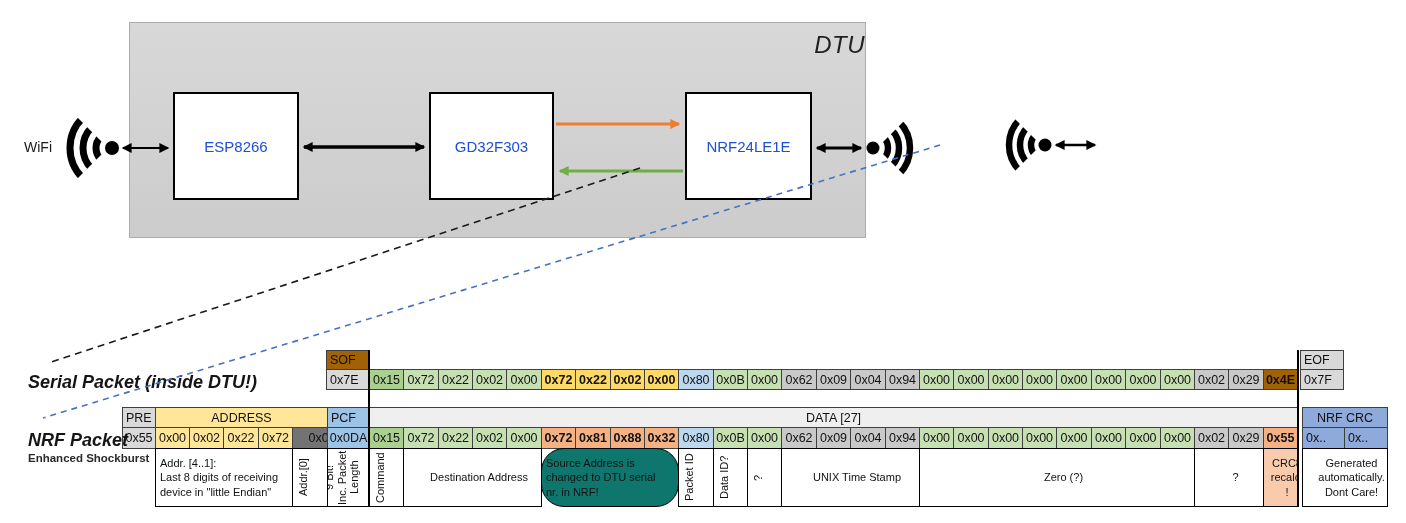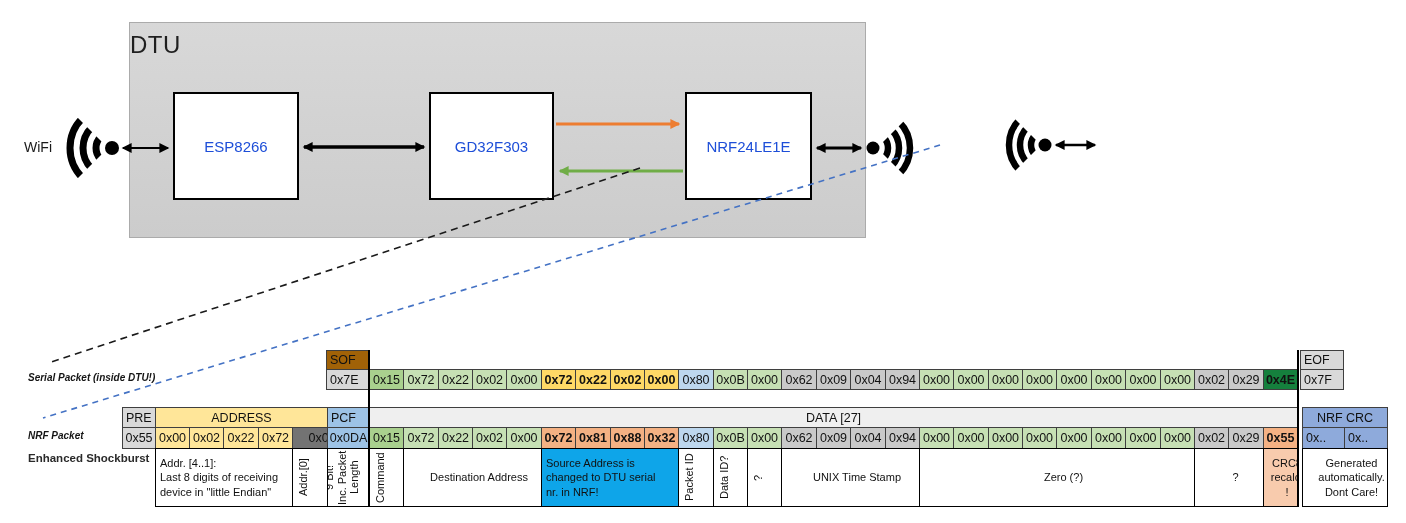--- a/index.html
+++ b/index.html
@@ -1,23 +1,23 @@
 <!DOCTYPE html>
 <html><head>
 <meta charset="utf-8">
 <style>
   html,body{margin:0;padding:0;background:#fff;}
   body{width:1406px;height:523px;overflow:hidden;font-family:"Liberation Sans",sans-serif;}
   .stage{position:relative;width:1406px;height:523px;}
   .grayzone{position:absolute;background:linear-gradient(180deg,#d8d8d8,#cccccc);border:1px solid #ababab;box-sizing:border-box;z-index:1;}
-  .zone-title{position:absolute;top:8px;left:0;width:100%;text-align:left;font-size:24px;color:#1f1f1f;letter-spacing:0.5px;}
+  .zone-title{position:absolute;top:8px;left:0;width:100%;text-align:right;font-size:24px;color:#1f1f1f;letter-spacing:0.5px;font-style:italic;}
   .chip{position:absolute;background:#fff;border:2.2px solid #000;box-sizing:border-box;display:flex;align-items:center;justify-content:center;font-size:15px;color:#1d4ed8;z-index:2;}
   .wifi-label{position:absolute;left:24px;top:139px;font-size:14px;color:#1a1a1a;z-index:2;}
   .overlay{position:absolute;left:0;top:0;z-index:5;pointer-events:none;}
-  .plabel{position:absolute;font-size:10px;font-weight:700;font-style:italic;color:#151515;z-index:4;white-space:nowrap;text-align:right;}
+  .plabel{position:absolute;font-size:18px;font-weight:700;font-style:italic;color:#151515;z-index:4;white-space:nowrap;text-align:right;}
   .sublabel{position:absolute;font-size:11.5px;font-weight:700;color:#2a2a2a;z-index:4;white-space:nowrap;}
   #cells{position:absolute;left:0;top:0;z-index:3;}
   .cell{position:absolute;box-sizing:border-box;border:1px solid #3f3f3f;display:flex;align-items:center;justify-content:center;font-size:12.5px;color:#111;overflow:hidden;}
   .cell.hl{justify-content:flex-start;padding-left:3px;}
   .cell.anno{border-color:#000;font-size:11px;line-height:1.32;white-space:pre-line;text-align:center;padding-left:13px;}
   .cell.anno.left{justify-content:flex-start;text-align:left;padding-left:4px;}
   .cell.anno.rot{writing-mode:vertical-rl;transform:rotate(180deg);font-size:11px;line-height:1.15;}
   .vline{position:absolute;width:2.4px;background:#000;z-index:4;}
 </style>
 </head>
@@ -67,21 +67,21 @@
       <div class="cell" style="left: 919px; top: 369px; width: 35px; height: 21px; background: rgb(198, 224, 180);">0x00</div>
       <div class="cell" style="left: 953px; top: 369px; width: 36px; height: 21px; background: rgb(198, 224, 180);">0x00</div>
       <div class="cell" style="left: 988px; top: 369px; width: 35px; height: 21px; background: rgb(198, 224, 180);">0x00</div>
       <div class="cell" style="left: 1022px; top: 369px; width: 35px; height: 21px; background: rgb(198, 224, 180);">0x00</div>
       <div class="cell" style="left: 1056px; top: 369px; width: 36px; height: 21px; background: rgb(198, 224, 180);">0x00</div>
       <div class="cell" style="left: 1091px; top: 369px; width: 35px; height: 21px; background: rgb(198, 224, 180);">0x00</div>
       <div class="cell" style="left: 1125px; top: 369px; width: 36px; height: 21px; background: rgb(198, 224, 180);">0x00</div>
       <div class="cell" style="left: 1160px; top: 369px; width: 35px; height: 21px; background: rgb(198, 224, 180);">0x00</div>
       <div class="cell" style="left: 1194px; top: 369px; width: 35px; height: 21px; background: rgb(201, 201, 201);">0x02</div>
       <div class="cell" style="left: 1228px; top: 369px; width: 36px; height: 21px; background: rgb(201, 201, 201);">0x29</div>
-      <div class="cell" style="left: 1263px; top: 369px; width: 35px; height: 21px; background: #15803d; font-weight: 700;">0x4E</div>
+      <div class="cell" style="left: 1263px; top: 369px; width: 35px; height: 21px; background: #a16207; font-weight: 700;">0x4E</div>
       <div class="cell hl" style="left: 1300px; top: 350px; width: 44px; height: 20px; background: rgb(217, 217, 217);">EOF</div>
       <div class="cell hl" style="left: 1300px; top: 369px; width: 44px; height: 21px; background: rgb(217, 217, 217);">0x7F</div>
       <div class="cell hl" style="left: 122px; top: 407px; width: 34px; height: 21px; background: rgb(217, 217, 217);">PRE</div>
       <div class="cell" style="left: 155px; top: 407px; width: 173px; height: 21px; background: rgb(255, 230, 153);">ADDRESS</div>
       <div class="cell hl" style="left: 327px; top: 407px; width: 43px; height: 21px; background: rgb(157, 195, 230);">PCF</div>
       <div class="cell" style="left: 369px; top: 407px; width: 929px; height: 21px; background: rgb(239, 239, 239);">DATA [27]</div>
       <div class="cell" style="left: 1302px; top: 407px; width: 86px; height: 21px; background: rgb(142, 170, 219);">NRF CRC</div>
       <div class="cell" style="left: 122px; top: 427px; width: 34px; height: 22px; background: rgb(217, 217, 217);">0x55</div>
       <div class="cell" style="left: 155px; top: 427px; width: 35px; height: 22px; background: rgb(255, 230, 153);">0x00</div>
       <div class="cell" style="left: 189px; top: 427px; width: 35px; height: 22px; background: rgb(255, 230, 153);">0x02</div>
@@ -120,21 +120,21 @@
       <div class="cell hl" style="left: 1344px; top: 427px; width: 44px; height: 22px; background: rgb(142, 170, 219);">0x..</div>
       <div class="cell anno left" style="left: 155px; top: 448px; width: 138px; height: 59px; background: rgb(255, 255, 255);">Addr. [4..1]:
 Last 8 digits of receiving
 device in "little Endian"</div>
       <div class="cell anno rot" style="left: 292px; top: 448px; width: 36px; height: 59px; background: rgb(255, 255, 255);">Addr.[0]</div>
       <div class="cell anno rot" style="left: 327px; top: 448px; width: 43px; height: 59px; background: rgb(255, 255, 255);">9 Bit!
 Inc. Packet
 Length</div>
       <div class="cell anno rot" style="left: 369px; top: 448px; width: 35px; height: 59px; background: rgb(255, 255, 255);">Command</div>
       <div class="cell anno" style="left: 403px; top: 448px; width: 139px; height: 59px; background: rgb(255, 255, 255);">Destination Address</div>
-      <div class="cell anno left" style="left: 541px; top: 448px; width: 138px; height: 59px; background: #0ea5e9;">Source Address is
+      <div class="cell anno left" style="left: 541px; top: 448px; width: 138px; height: 59px; background: #0f766e; border-radius: 23px;">Source Address is
 changed to DTU serial
 nr. in NRF!</div>
       <div class="cell anno rot" style="left: 678px; top: 448px; width: 36px; height: 59px; background: rgb(255, 255, 255);">Packet ID</div>
       <div class="cell anno rot" style="left: 713px; top: 448px; width: 35px; height: 59px; background: rgb(255, 255, 255);">Data ID?</div>
       <div class="cell anno rot" style="left: 747px; top: 448px; width: 35px; height: 59px; background: rgb(255, 255, 255);">?</div>
       <div class="cell anno" style="left: 781px; top: 448px; width: 139px; height: 59px; background: rgb(255, 255, 255);">UNIX Time Stamp</div>
       <div class="cell anno" style="left: 919px; top: 448px; width: 276px; height: 59px; background: rgb(255, 255, 255);">Zero (?)</div>
       <div class="cell anno" style="left: 1194px; top: 448px; width: 70px; height: 59px; background: rgb(255, 255, 255);">?</div>
       <div class="cell anno" style="left: 1263px; top: 448px; width: 35px; height: 59px; background: rgb(248, 203, 173);">CRC8
 recalc.

